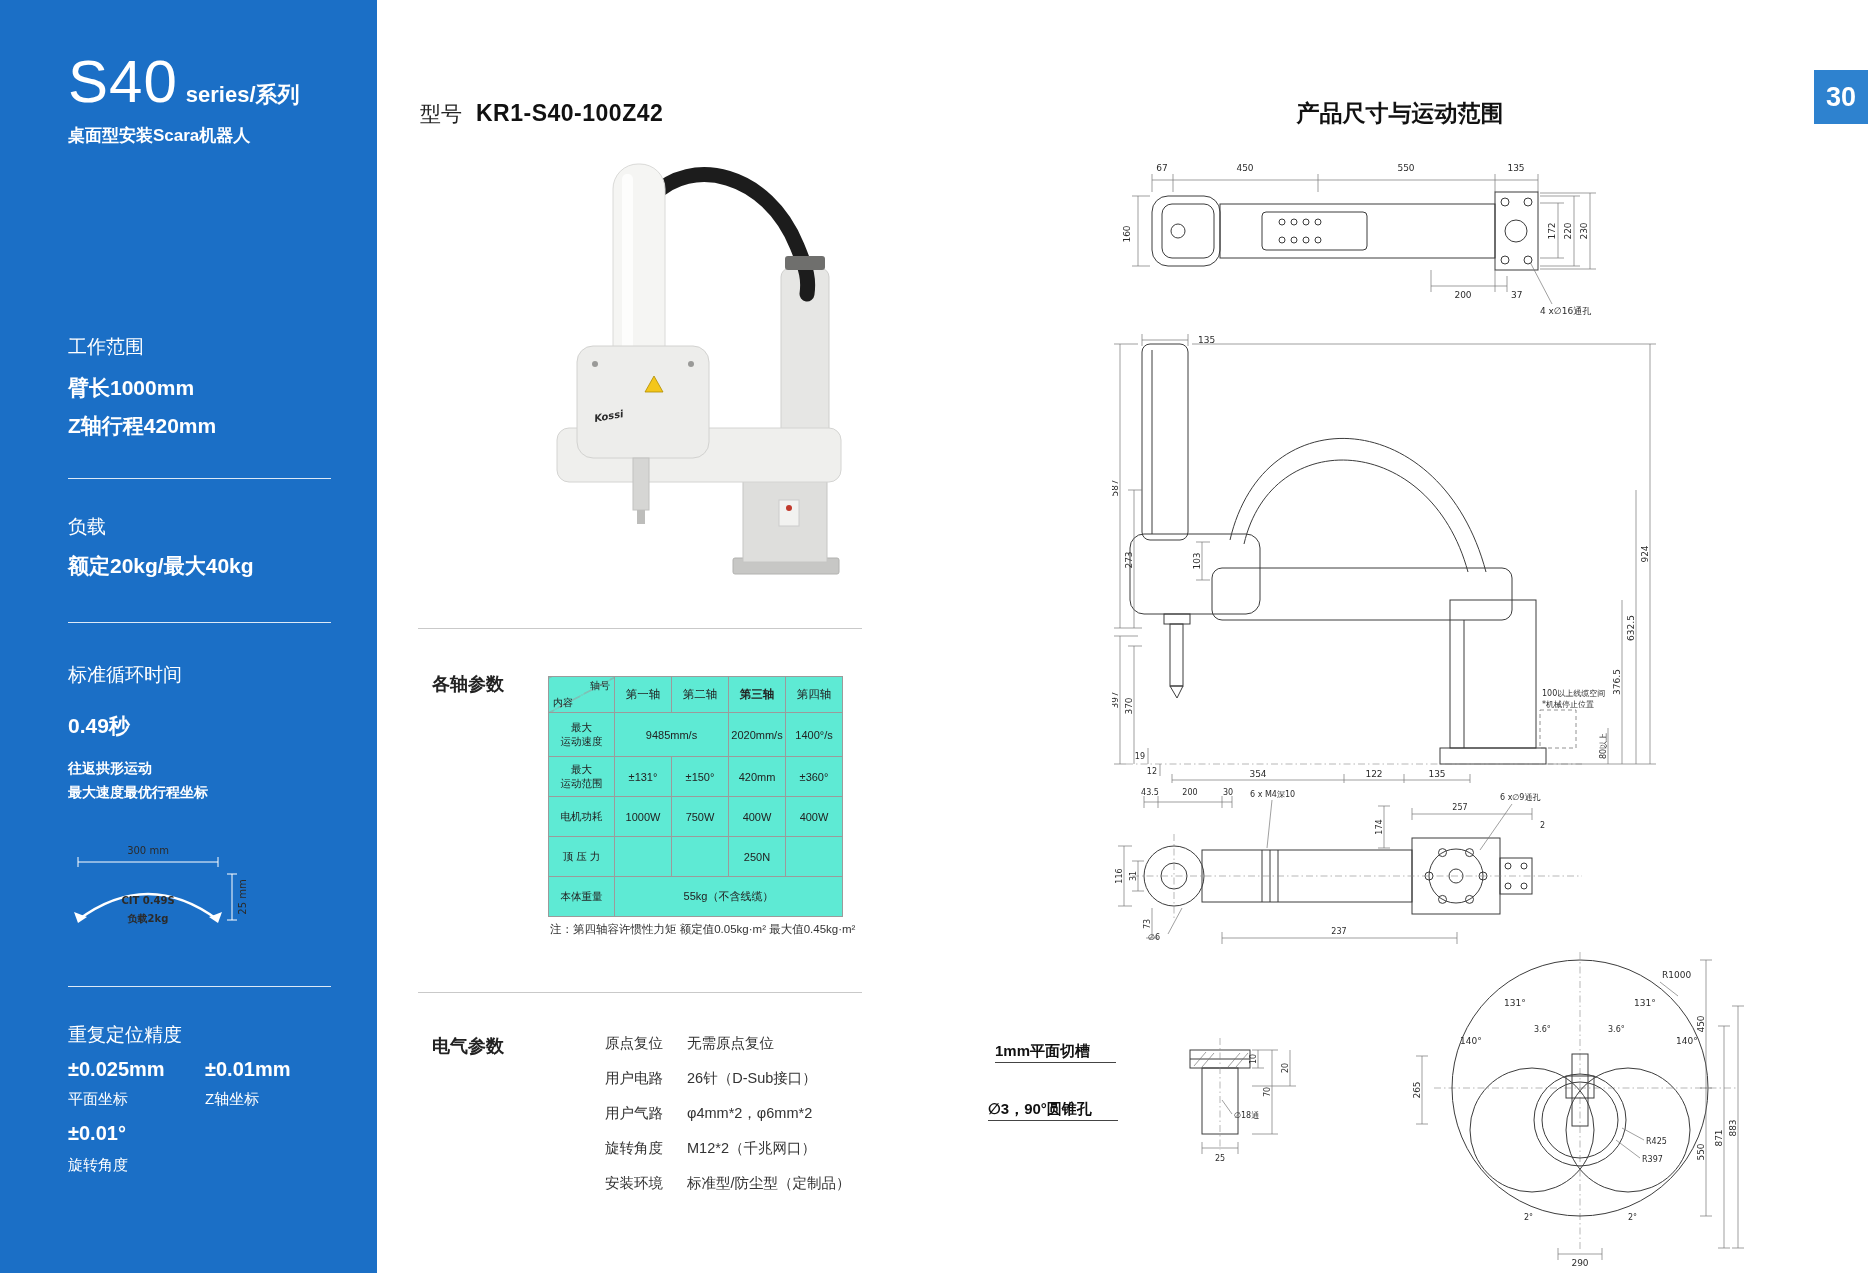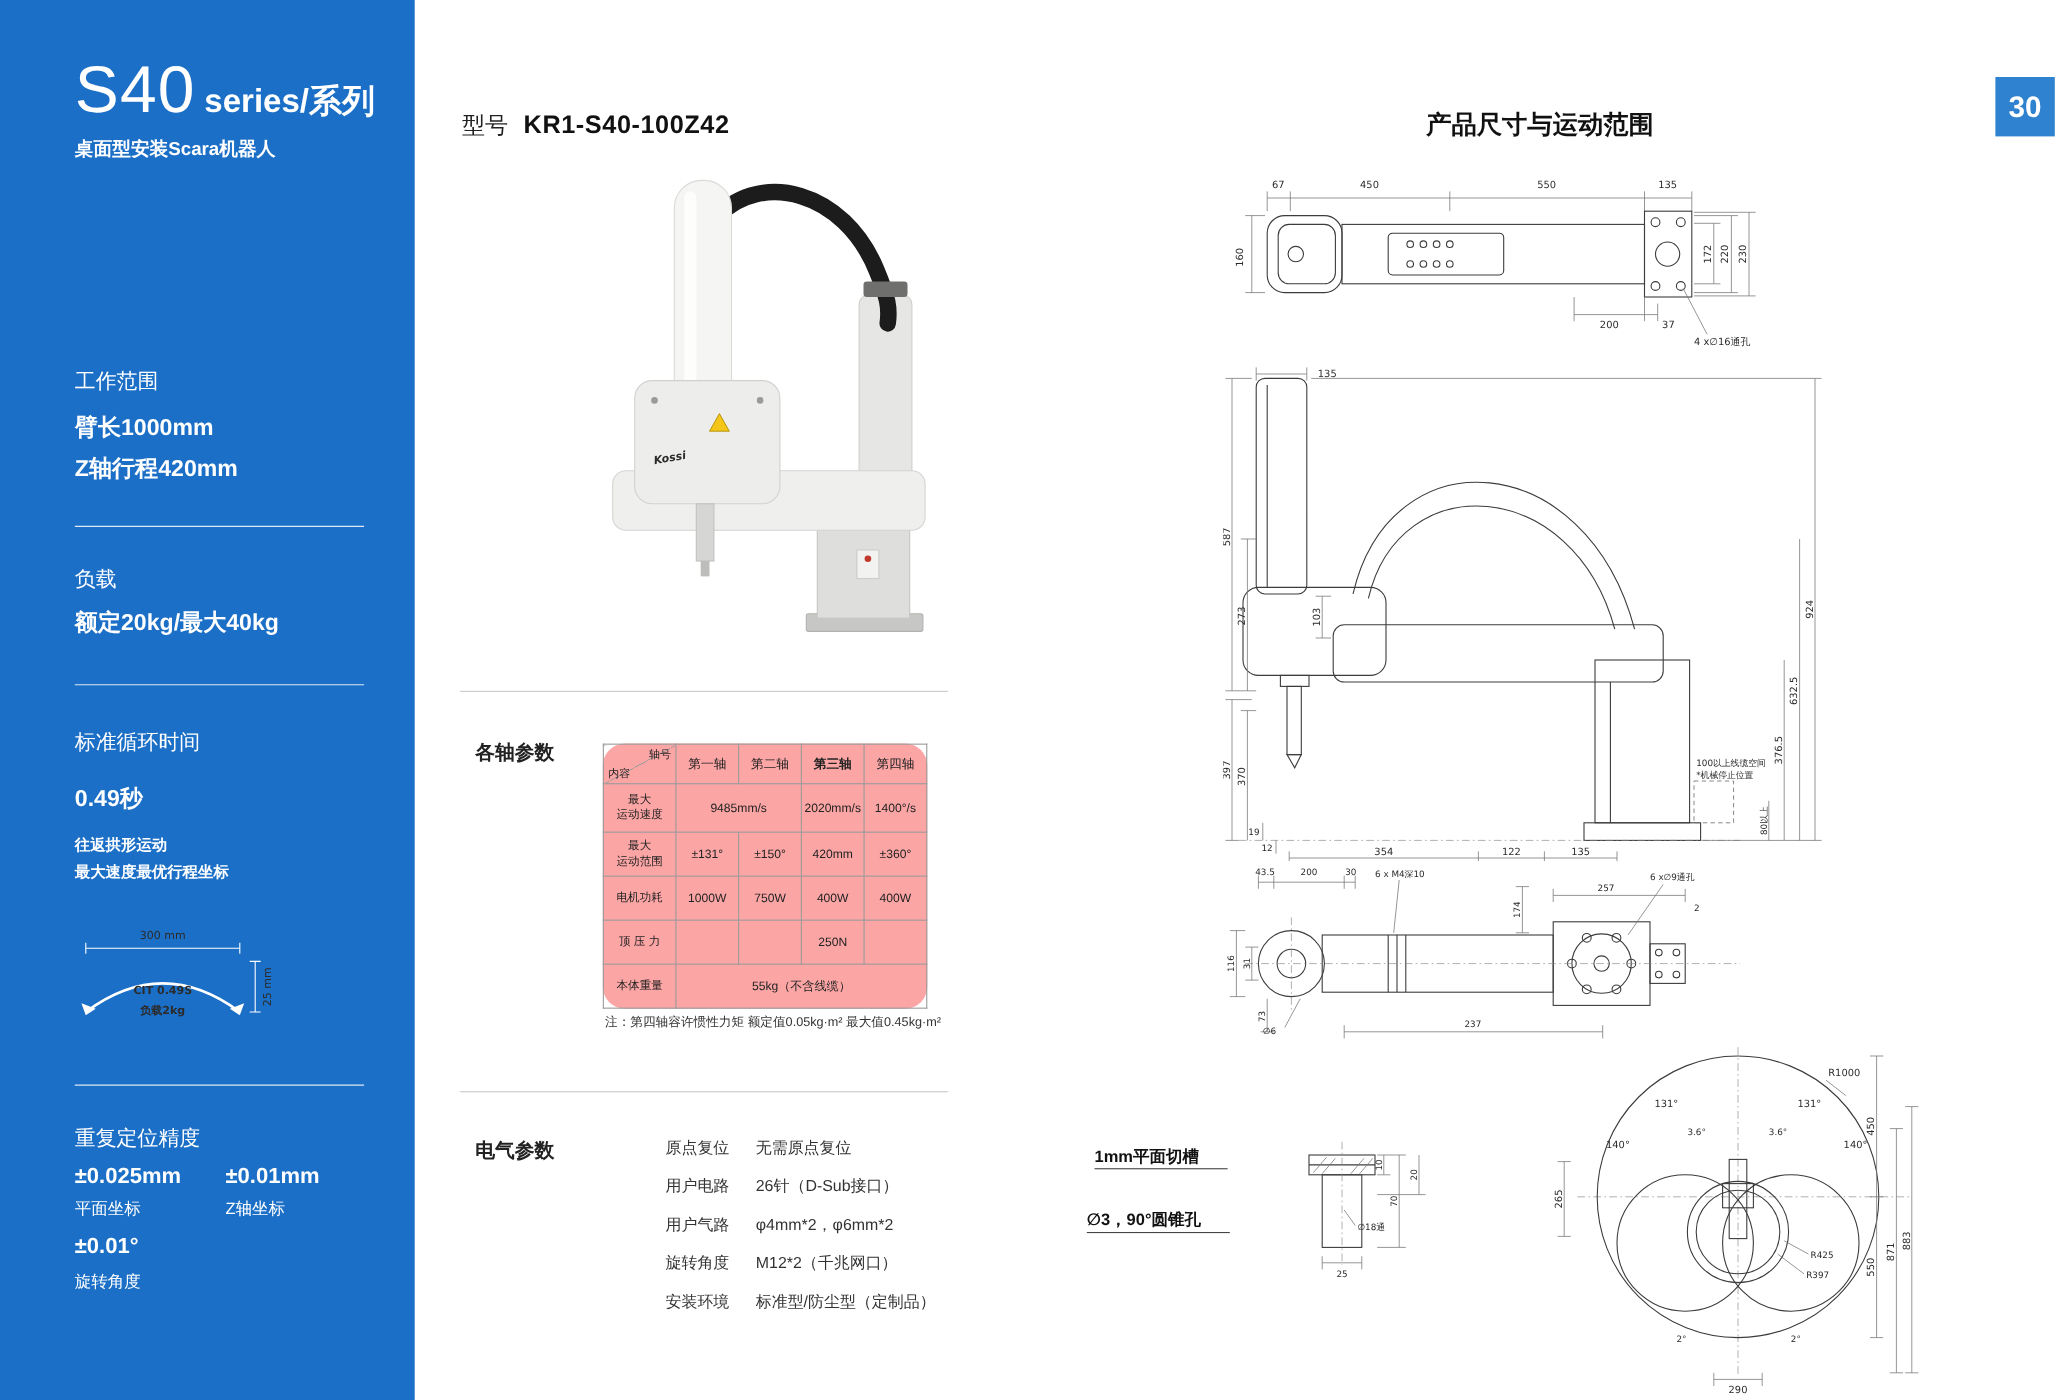--- a/index.html
+++ b/index.html
@@ -5,21 +5,21 @@
   html,body{margin:0;padding:0;background:#ffffff;}
   .canvas{position:relative;width:1876px;height:1273px;background:#ffffff;overflow:hidden;
           font-family:"Liberation Sans","DejaVu Sans",sans-serif;color:#222;}
   .abs{position:absolute;}
 
   
   .sidebar{position:absolute;left:0;top:0;width:377px;height:1273px;background:#1b6fc6;color:#fff;}
   .sb{position:absolute;left:68px;white-space:nowrap;}
   .series-row{display:flex;align-items:baseline;}
   .series{font-size:60px;font-weight:400;line-height:1;letter-spacing:1px;}
-  .series-suffix{font-size:30px;margin-left:8px;font-weight:600;}
+  .series-suffix{font-size:22px;margin-left:8px;font-weight:600;}
   .sb-sub{font-size:17px;font-weight:700;}
   .sb-h{font-size:19px;font-weight:400;}
   .sb-v{font-size:21px;font-weight:600;}
   .sb-note{font-size:14px;font-weight:700;}
   .sb-hr{position:absolute;left:68px;width:263px;border-top:1px solid rgba(255,255,255,.85);height:0;}
   .sb-small{font-size:15px;font-weight:400;}
   .sb-prec{font-size:20px;font-weight:600;}
 
   
   .model-row{display:flex;align-items:baseline;gap:14px;}
@@ -27,21 +27,21 @@
   .model-name{font-size:23px;font-weight:700;color:#111;letter-spacing:.5px;}
   .drawing-title{width:560px;text-align:center;font-size:23px;font-weight:700;color:#111;}
   .page-badge{width:54px;height:54px;background:#2e82cf;color:#fff;display:flex;align-items:center;justify-content:center;
               font-size:27px;font-weight:700;}
   .hr-main{position:absolute;border-top:1px solid #c9c9c9;height:0;}
 
   
   .sec-label{font-size:18px;font-weight:600;color:#222;}
 
   
-  .axis-table{border-collapse:collapse;font-size:11px;color:#222;table-layout:fixed;background:#fca5a5;border-radius:20px;}
+  .axis-table{border-collapse:collapse;font-size:11px;color:#222;table-layout:fixed;background:#5eead4;}
   .axis-table td{border:1px solid #9b9b9b;text-align:center;vertical-align:middle;padding:2px 1px;}
   .axis-table .hd{font-weight:400;font-size:11.5px;}
   .axis-table .hd-em{font-weight:700;font-size:11.5px;}
   .axis-table .rl{font-size:10.5px;white-space:pre-line;line-height:1.25;}
   .corner{position:relative;background:linear-gradient(to bottom right,transparent 49.4%,#999 49.4%,#999 50.6%,transparent 50.6%);}
   .corner .ct{position:absolute;top:2px;right:4px;font-size:10px;}
   .corner .cb{position:absolute;bottom:2px;left:4px;font-size:10px;}
   .tbl-note{font-size:11.5px;color:#333;}
 
   

